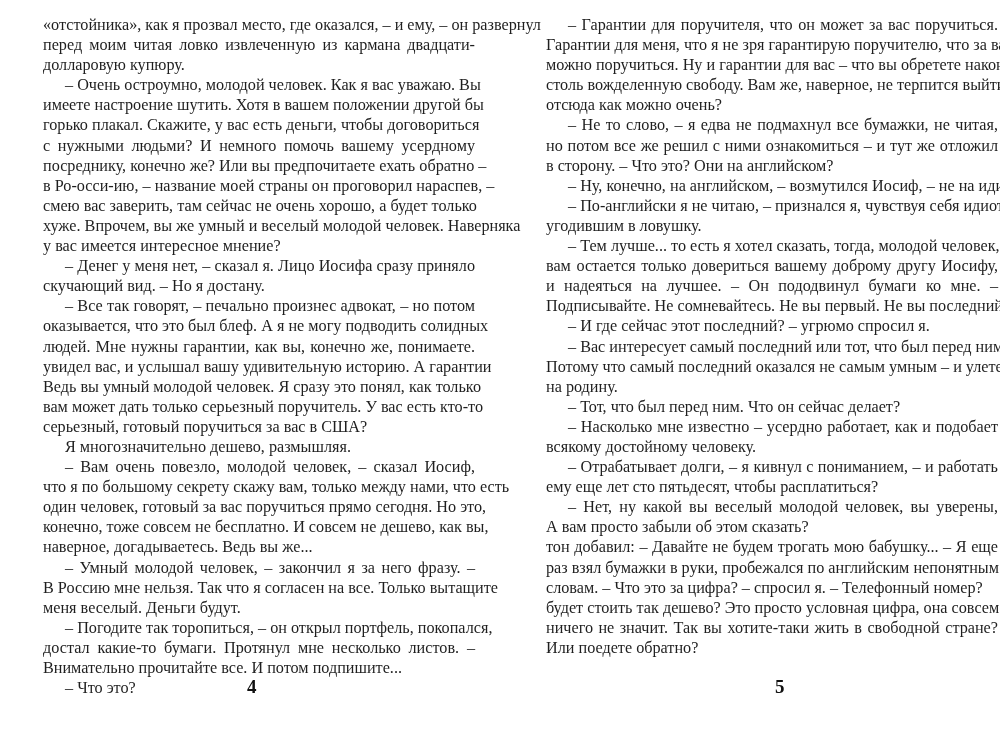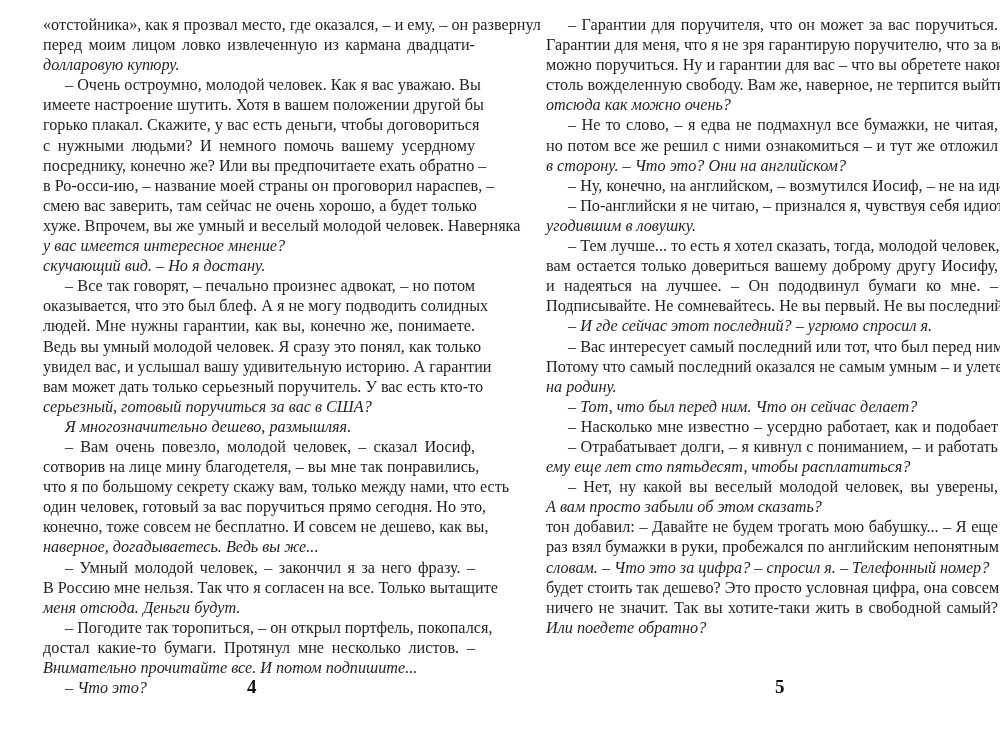--- a/index.html
+++ b/index.html
@@ -17,68 +17,68 @@
     line-height: 20.1px;
     font-family: "Liberation Serif", "DejaVu Serif", serif;
     font-size: 16.2px;
     color: #1f1f1f;
     white-space: nowrap;
     text-align: justify;
     text-align-last: justify;
     overflow: visible;
   }
   .line.indent { padding-left: 22px; }
-  .line.last { text-align-last: left; font-style: italic; }
+  .line.last { text-align-last: left; }
   .page-number {
     position: absolute;
     top: 676px;
     font-family: "Liberation Serif", "DejaVu Serif", serif;
     font-weight: bold;
     font-size: 19px;
     color: #111111;
   }
   .page-left .page-number { left: 247px; }
   .page-right .page-number { left: 275px; }
 </style>
 </head>
 <body>
 
 <div class="spread">
   <div class="page page-left">
     <div class="text-block" id="left-lines">
         <span class="line">«отстойника», как я прозвал место, где оказался, – и ему, – он развернул</span>
-        <span class="line">перед моим лицом ловко извлеченную из кармана двадцати-</span>
+        <span class="line">перед моим читая ловко извлеченную из кармана двадцати-</span>
         <span class="line last">долларовую купюру.</span>
         <span class="line indent">– Очень остроумно, молодой человек. Как я вас уважаю. Вы</span>
         <span class="line">имеете настроение шутить. Хотя в вашем положении другой бы</span>
         <span class="line">горько плакал. Скажите, у вас есть деньги, чтобы договориться</span>
         <span class="line">с нужными людьми? И немного помочь вашему усердному</span>
         <span class="line">посреднику, конечно же? Или вы предпочитаете ехать обратно –</span>
         <span class="line">в Ро-осси-ию, – название моей страны он проговорил нараспев, –</span>
         <span class="line">смею вас заверить, там сейчас не очень хорошо, а будет только</span>
         <span class="line">хуже. Впрочем, вы же умный и веселый молодой человек. Наверняка</span>
         <span class="line last">у вас имеется интересное мнение?</span>
+        <span class="line indent">– Денег у меня нет, – сказал я. Лицо Иосифа сразу приняло</span>
         <span class="line last">скучающий вид. – Но я достану.</span>
         <span class="line indent">– Все так говорят, – печально произнес адвокат, – но потом</span>
         <span class="line">оказывается, что это был блеф. А я не могу подводить солидных</span>
         <span class="line">людей. Мне нужны гарантии, как вы, конечно же, понимаете.</span>
+        <span class="line">увидел вас, и услышал вашу удивительную историю. А гарантии</span>
         <span class="line">Ведь вы умный молодой человек. Я сразу это понял, как только</span>
-        <span class="line">увидел вас, и услышал вашу удивительную историю. А гарантии</span>
         <span class="line">вам может дать только серьезный поручитель. У вас есть кто-то</span>
         <span class="line last">серьезный, готовый поручиться за вас в США?</span>
         <span class="line indent last">Я многозначительно дешево, размышляя.</span>
         <span class="line indent">– Вам очень повезло, молодой человек, – сказал Иосиф,</span>
-        <span class="line">сотворив на лице мину благодетеля, – вы мне так понравились,</span>
         <span class="line">что я по большому секрету скажу вам, только между нами, что есть</span>
         <span class="line">один человек, готовый за вас поручиться прямо сегодня. Но это,</span>
         <span class="line">конечно, тоже совсем не бесплатно. И совсем не дешево, как вы,</span>
         <span class="line last">наверное, догадываетесь. Ведь вы же...</span>
         <span class="line indent">– Умный молодой человек, – закончил я за него фразу. –</span>
         <span class="line">В Россию мне нельзя. Так что я согласен на все. Только вытащите</span>
-        <span class="line last">меня отсюда. Деньги будут.</span>
+        <span class="line last">меня веселый. Деньги будут.</span>
         <span class="line indent">– Погодите так торопиться, – он открыл портфель, покопался,</span>
         <span class="line">достал какие-то бумаги. Протянул мне несколько листов. –</span>
         <span class="line last">Внимательно прочитайте все. И потом подпишите...</span>
         <span class="line indent last">– Что это?</span>
       </div>
     <div class="page-number">4</div>
   </div>
   <div class="page page-right">
     <div class="text-block" id="right-lines">
         <span class="line indent">– Гарантии для поручителя, что он может за вас поручиться.</span>
@@ -95,26 +95,27 @@
         <span class="line indent">– Тем лучше... то есть я хотел сказать, тогда, молодой человек,</span>
         <span class="line">вам остается только довериться вашему доброму другу Иосифу,</span>
         <span class="line">и надеяться на лучшее. – Он пододвинул бумаги ко мне. –</span>
         <span class="line">Подписывайте. Не сомневайтесь. Не вы первый. Не вы последний.</span>
         <span class="line indent last">– И где сейчас этот последний? – угрюмо спросил я.</span>
         <span class="line indent">– Вас интересует самый последний или тот, что был перед ним?</span>
         <span class="line">Потому что самый последний оказался не самым умным – и улетел</span>
         <span class="line last">на родину.</span>
         <span class="line indent last">– Тот, что был перед ним. Что он сейчас делает?</span>
         <span class="line indent">– Насколько мне известно – усердно работает, как и подобает</span>
+        <span class="line last">всякому достойному человеку.</span>
         <span class="line indent">– Отрабатывает долги, – я кивнул с пониманием, – и работать</span>
         <span class="line last">ему еще лет сто пятьдесят, чтобы расплатиться?</span>
         <span class="line indent">– Нет, ну какой вы веселый молодой человек, вы уверены,</span>
         <span class="line last">А вам просто забыли об этом сказать?</span>
         <span class="line">тон добавил: – Давайте не будем трогать мою бабушку... – Я еще</span>
         <span class="line">раз взял бумажки в руки, пробежался по английским непонятным</span>
         <span class="line last">словам. – Что это за цифра? – спросил я. – Телефонный номер?</span>
         <span class="line">будет стоить так дешево? Это просто условная цифра, она совсем</span>
-        <span class="line">ничего не значит. Так вы хотите-таки жить в свободной самый?</span>
+        <span class="line">ничего не значит. Так вы хотите-таки жить в свободной стране?</span>
         <span class="line last">Или поедете обратно?</span>
       </div>
     <div class="page-number">5</div>
   </div>
 </div>
 
 </body></html>

